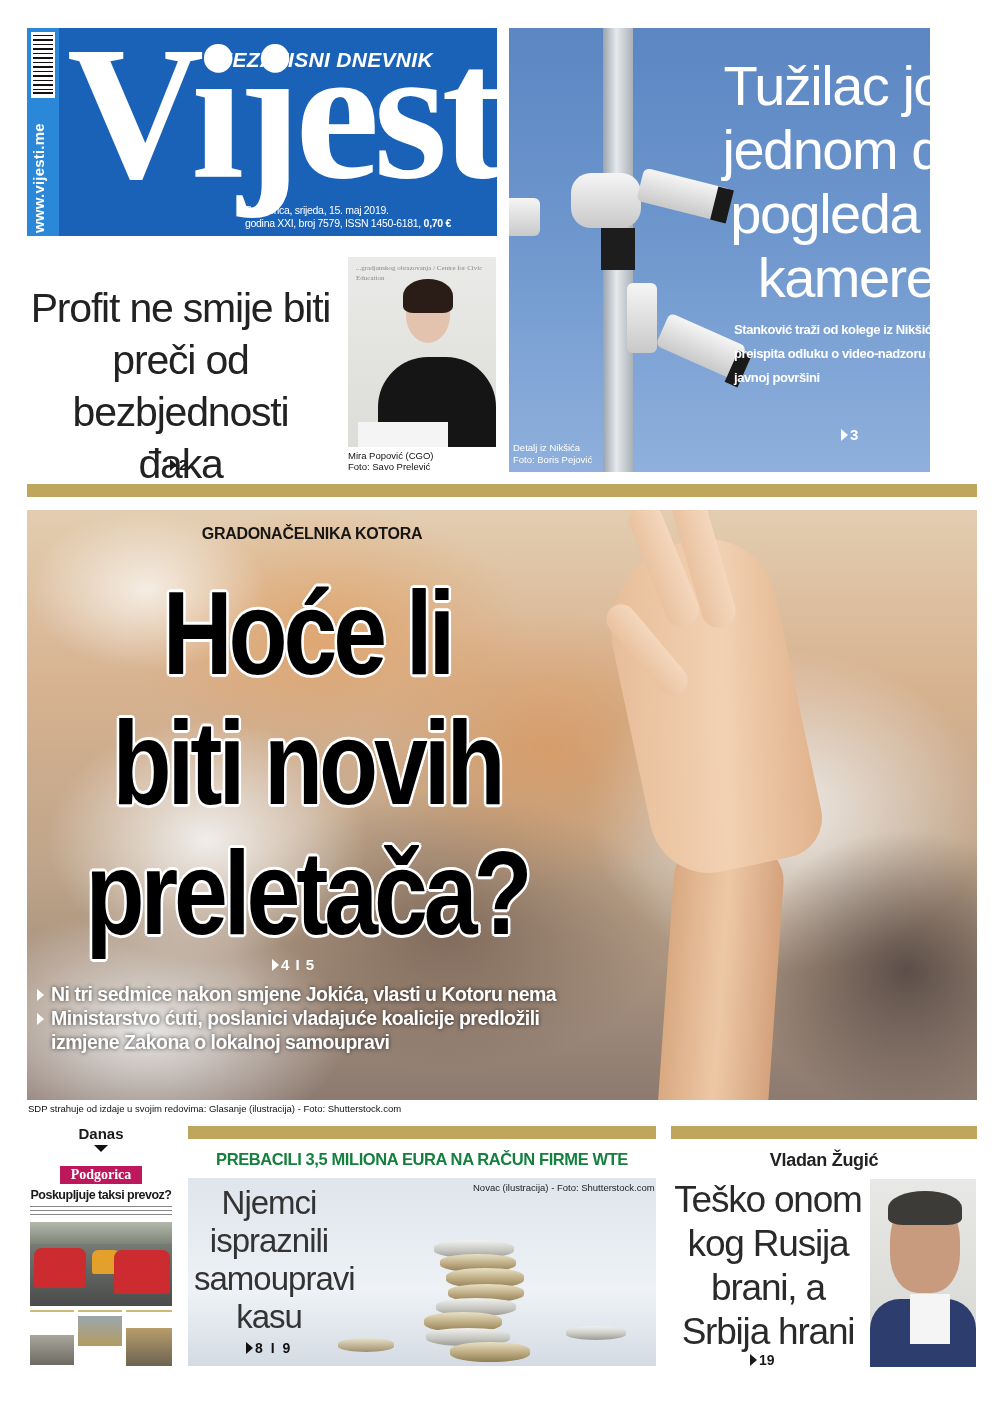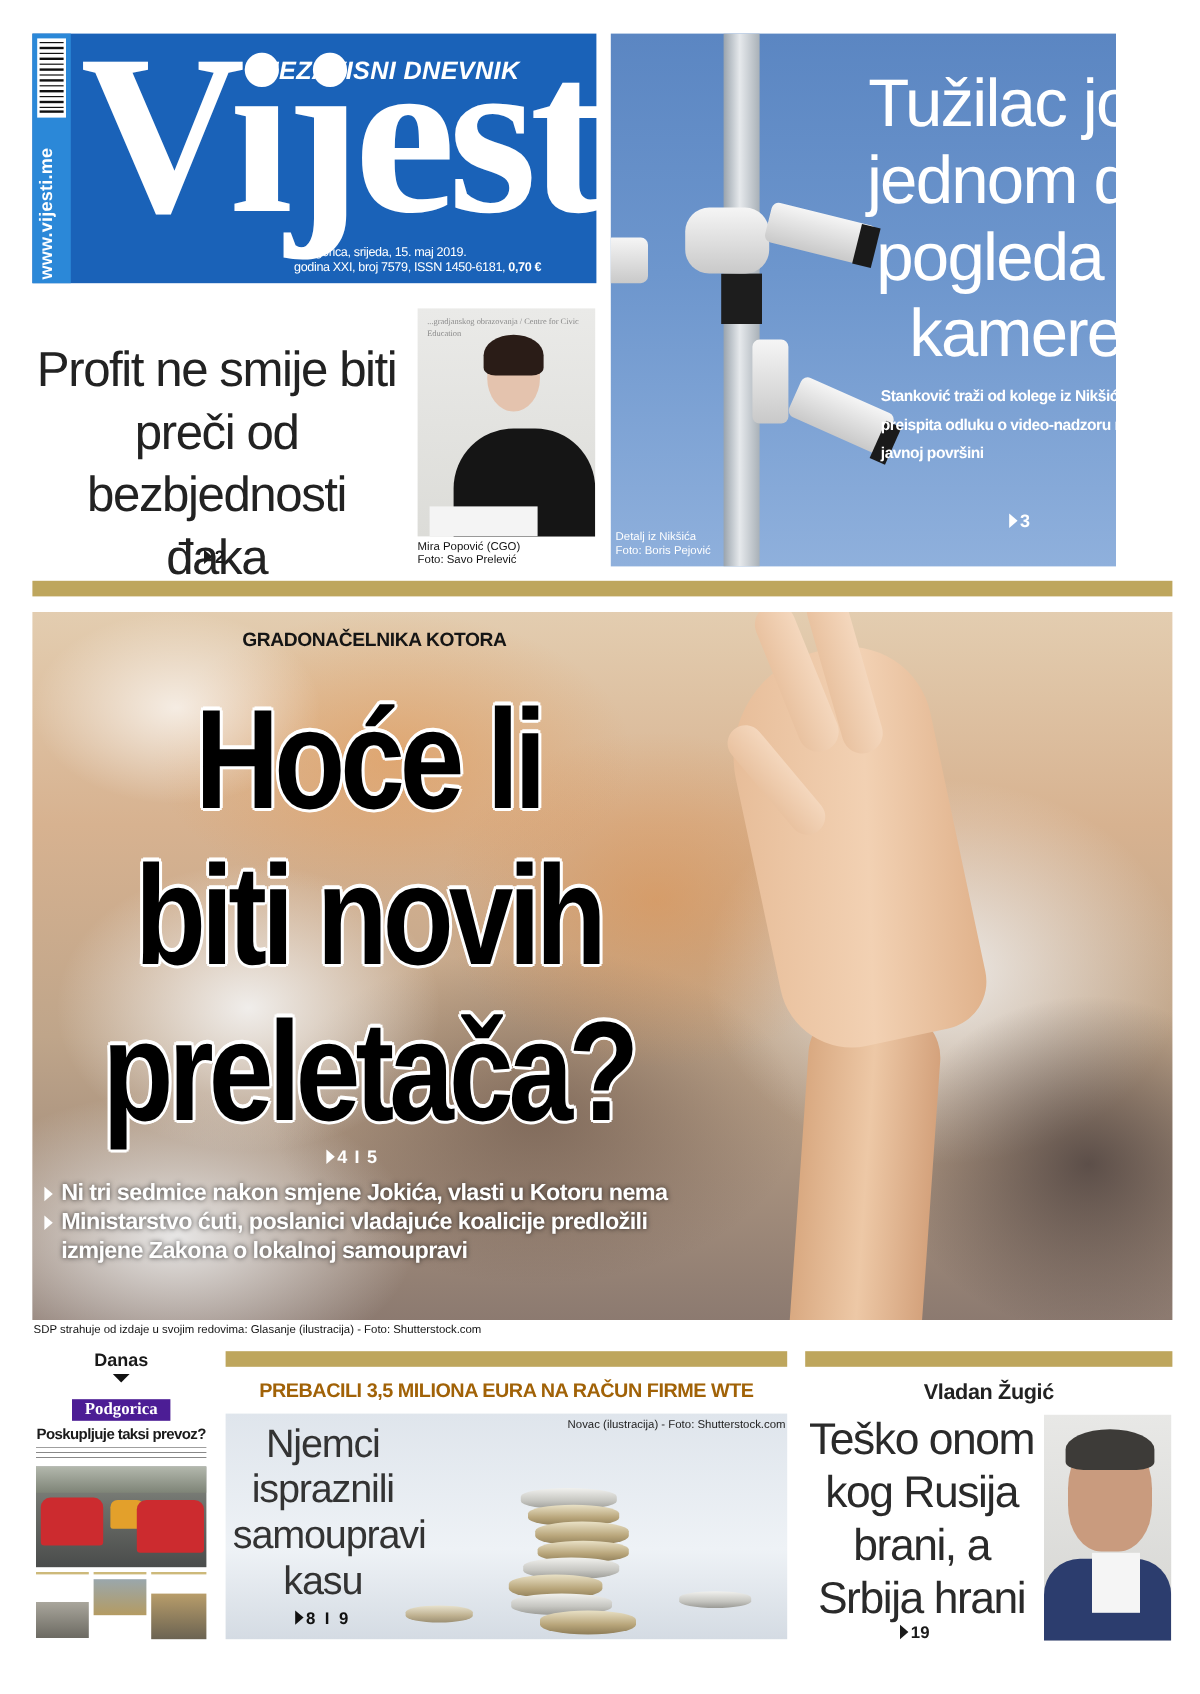--- a/index.html
+++ b/index.html
@@ -64,32 +64,32 @@
   .headline { left: 0px; top: 58px; width: 560px; text-align: center; font-weight: bold; font-size: 118px; line-height: 130px; color: #000; letter-spacing: -5px; text-shadow: 3px 0 0 #fff, -3px 0 0 #fff, 0 3px 0 #fff, 0 -3px 0 #fff, 2px 2px 0 #fff, -2px -2px 0 #fff, 2px -2px 0 #fff, -2px 2px 0 #fff; transform: scaleX(0.82); transform-origin: center top; }
   .main-ref { left: 245px; top: 446px; color: #fff; font-weight: bold; font-size: 15px; letter-spacing: 1px; }
   .bullets { left: 10px; top: 472px; width: 520px; color: #fff; font-weight: bold; font-size: 19.5px; line-height: 24px; letter-spacing: -0.5px; text-shadow: 0 0 4px rgba(0,0,0,0.7); }
   .bullet { position: relative; padding-left: 14px; }
   .bullet .tri { position: absolute; left: 0; top: 7px; width: 0; height: 0; border-top: 6px solid transparent; border-bottom: 6px solid transparent; border-left: 7px solid #fff; }
   .main-caption { left: 28px; top: 1103px; font-size: 9.5px; color: #111; }
 
   
   .danas-title { left: 28px; top: 1125px; width: 146px; text-align: center; font-weight: bold; font-size: 15px; }
   .danas-arrow { left: 94px; top: 1145px; width: 0; height: 0; border-left: 7px solid transparent; border-right: 7px solid transparent; border-top: 7px solid #111; }
-  .danas-section { left: 60px; top: 1166px; width: 82px; height: 18px; background: #4c1d95; color: #fff; text-align: center; font-family: "Liberation Serif", serif; font-weight: bold; font-size: 14px; line-height: 18px; }
+  .danas-section { left: 60px; top: 1166px; width: 82px; height: 18px; background: #be185d; color: #fff; text-align: center; font-family: "Liberation Serif", serif; font-weight: bold; font-size: 14px; line-height: 18px; }
   .danas-headline { left: 28px; top: 1188px; width: 146px; text-align: center; font-weight: bold; font-size: 12.5px; letter-spacing: -0.5px; }
   .danas-lines { left: 30px; top: 1206px; width: 142px; height: 10px; background: repeating-linear-gradient(180deg, #888 0 1px, transparent 1px 4px); }
   .danas-photo { left: 30px; top: 1222px; width: 142px; height: 84px; background: linear-gradient(180deg, #8d9189 0%, #6c6f6a 40%, #4a4c4b 100%); overflow: hidden; }
   .taxi { background: #cc2b2f; border-radius: 8px 8px 3px 3px; }
   .taxi-y { background: #e3a02b; border-radius: 6px 6px 2px 2px; }
   .danas-mini-rule { height: 2px; background: #cdb97a; }
   .danas-thumb { background: linear-gradient(180deg, #a9a69c, #6c6a62); }
 
   
   .rule-mid { left: 188px; top: 1126px; width: 468px; height: 13px; }
-  .coins-kicker { left: 188px; top: 1150px; width: 468px; text-align: center; font-weight: bold; font-size: 16.5px; letter-spacing: -0.4px; color: #a16207; }
+  .coins-kicker { left: 188px; top: 1150px; width: 468px; text-align: center; font-weight: bold; font-size: 16.5px; letter-spacing: -0.4px; color: #15803d; }
   .coins-photo { left: 188px; top: 1178px; width: 468px; height: 188px; background: linear-gradient(180deg, #dfe5ec 0%, #eef2f6 60%, #d4dbe3 100%); overflow: hidden; }
   .coin { background: linear-gradient(180deg, #e9e1c6, #b8a57a 60%, #8e7d58); border-radius: 50%/40%; }
   .coin-s { background: linear-gradient(180deg, #f1f1ee, #c5c5c0 60%, #9a9a95); border-radius: 50%/40%; }
   .coins-caption { left: 285px; top: 4px; font-size: 9.5px; color: #222; }
   .coins-title { left: 6px; top: 6px; width: 150px; text-align: center; font-size: 33px; line-height: 38px; color: #333; letter-spacing: -1px; }
   .coins-ref { left: 58px; top: 162px; font-weight: bold; font-size: 14px; letter-spacing: 2px; color: #111; }
 
   
   .rule-right { left: 671px; top: 1126px; width: 306px; height: 13px; }
   .zugic-author { left: 671px; top: 1150px; width: 306px; text-align: center; font-weight: bold; font-size: 18px; color: #222; letter-spacing: -0.3px; }

